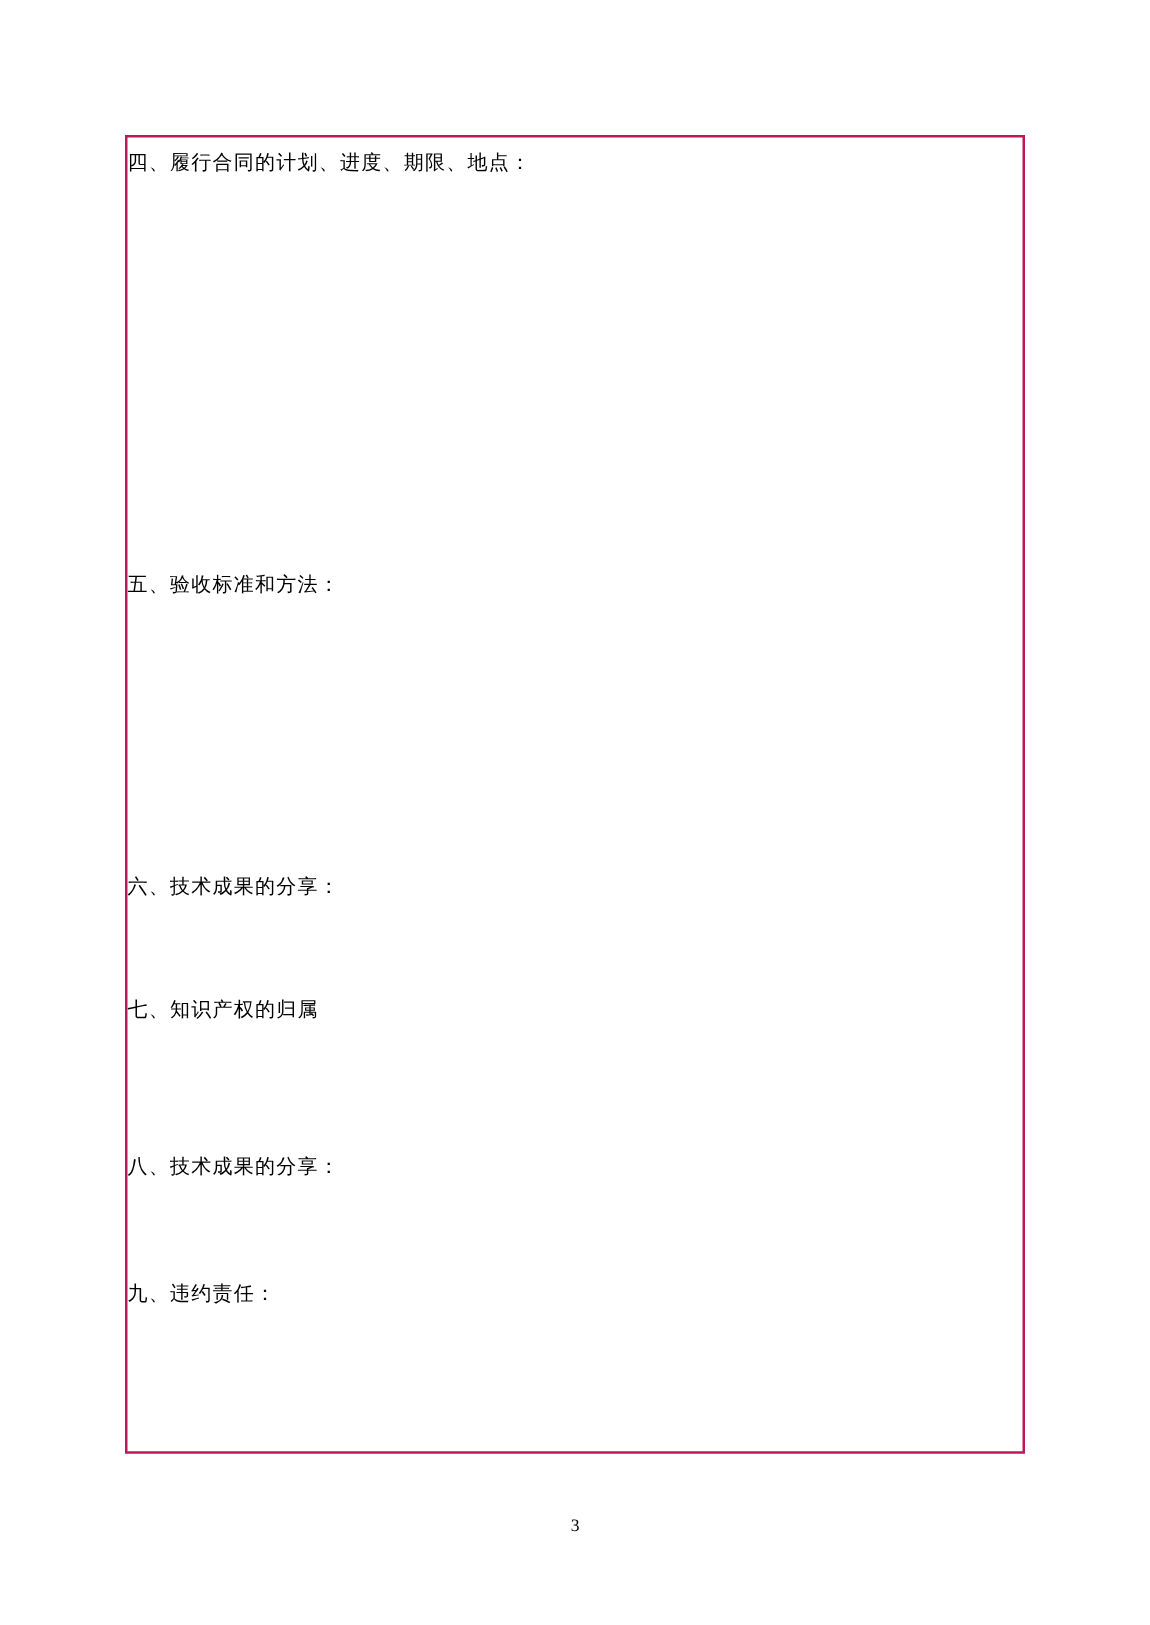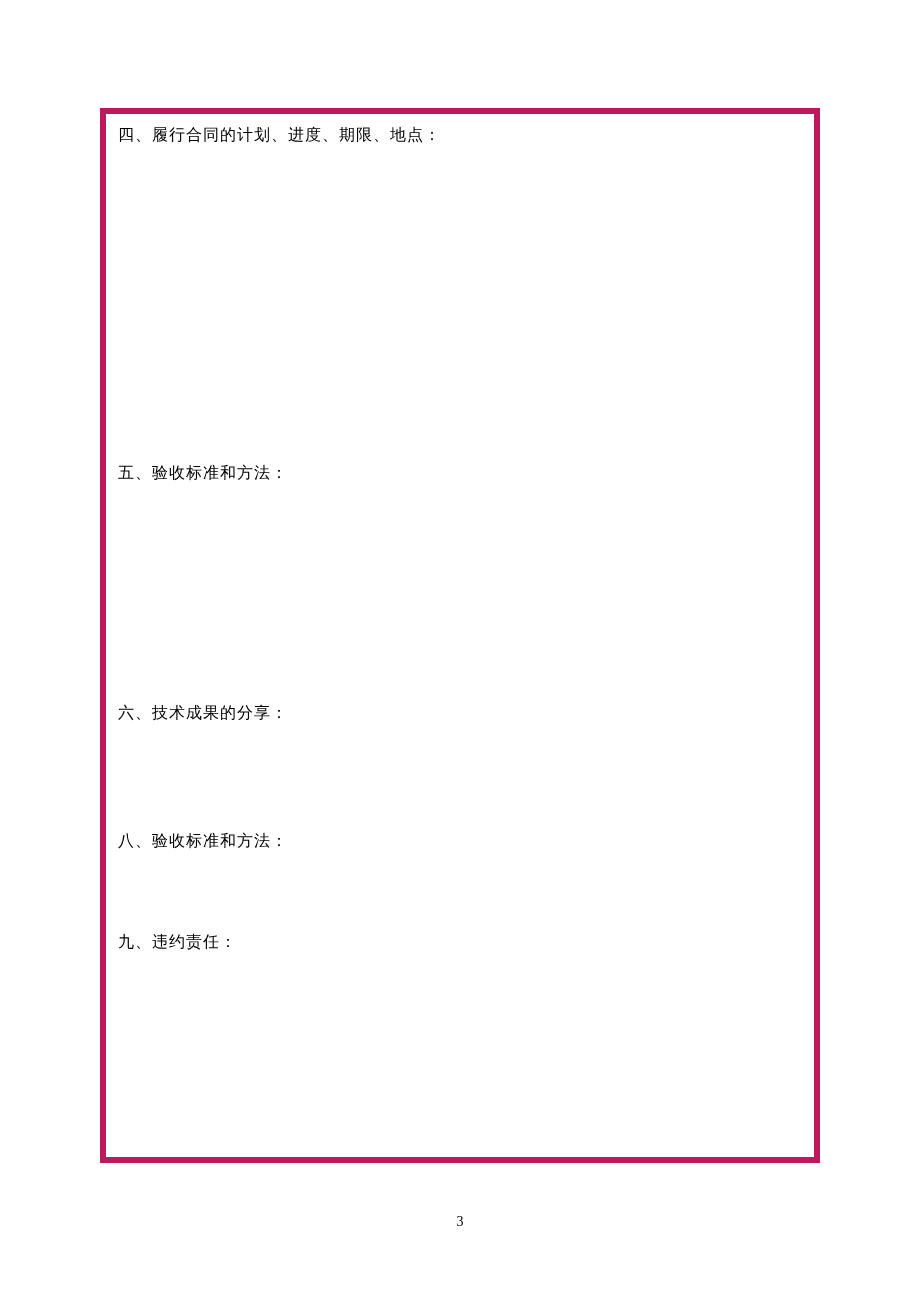--- a/index.html
+++ b/index.html
@@ -13,22 +13,22 @@
       background: #ffffff;
       font-family: "SimSun", "宋体", serif;
       position: relative;
     }
     .page-frame {
       position: absolute;
       left: 100px;
       top: 108px;
       width: 720px;
       height: 1055px;
-      border: 6px solid #be185d;
-      padding: 6px 12px;
+      border: 2px solid #be185d;
+      padding: 6px 0;
     }
     .section {
       font-size: 16px;
       color: #000000;
       line-height: 1.6;
       letter-spacing: 1px;
     }
     .section-4 {
       margin-top: 2px;
     }
@@ -59,17 +59,18 @@
       font-family: "Times New Roman", serif;
     }
   </style>
 </head>
 <body>
 
 <div class="page-frame">
   <div class="section section-4">四、履行合同的计划、进度、期限、地点：</div>
   <div class="section section-5">五、验收标准和方法：</div>
   <div class="section section-6">六、技术成果的分享：</div>
-  <div class="section section-8">八、验收标准和方法：</div>
+  <div class="section section-7">七、知识产权的归属</div>
+  <div class="section section-8">八、技术成果的分享：</div>
   <div class="section section-9">九、违约责任：</div>
 </div>
 
 <div class="page-number">3</div>
 
 </body></html>

